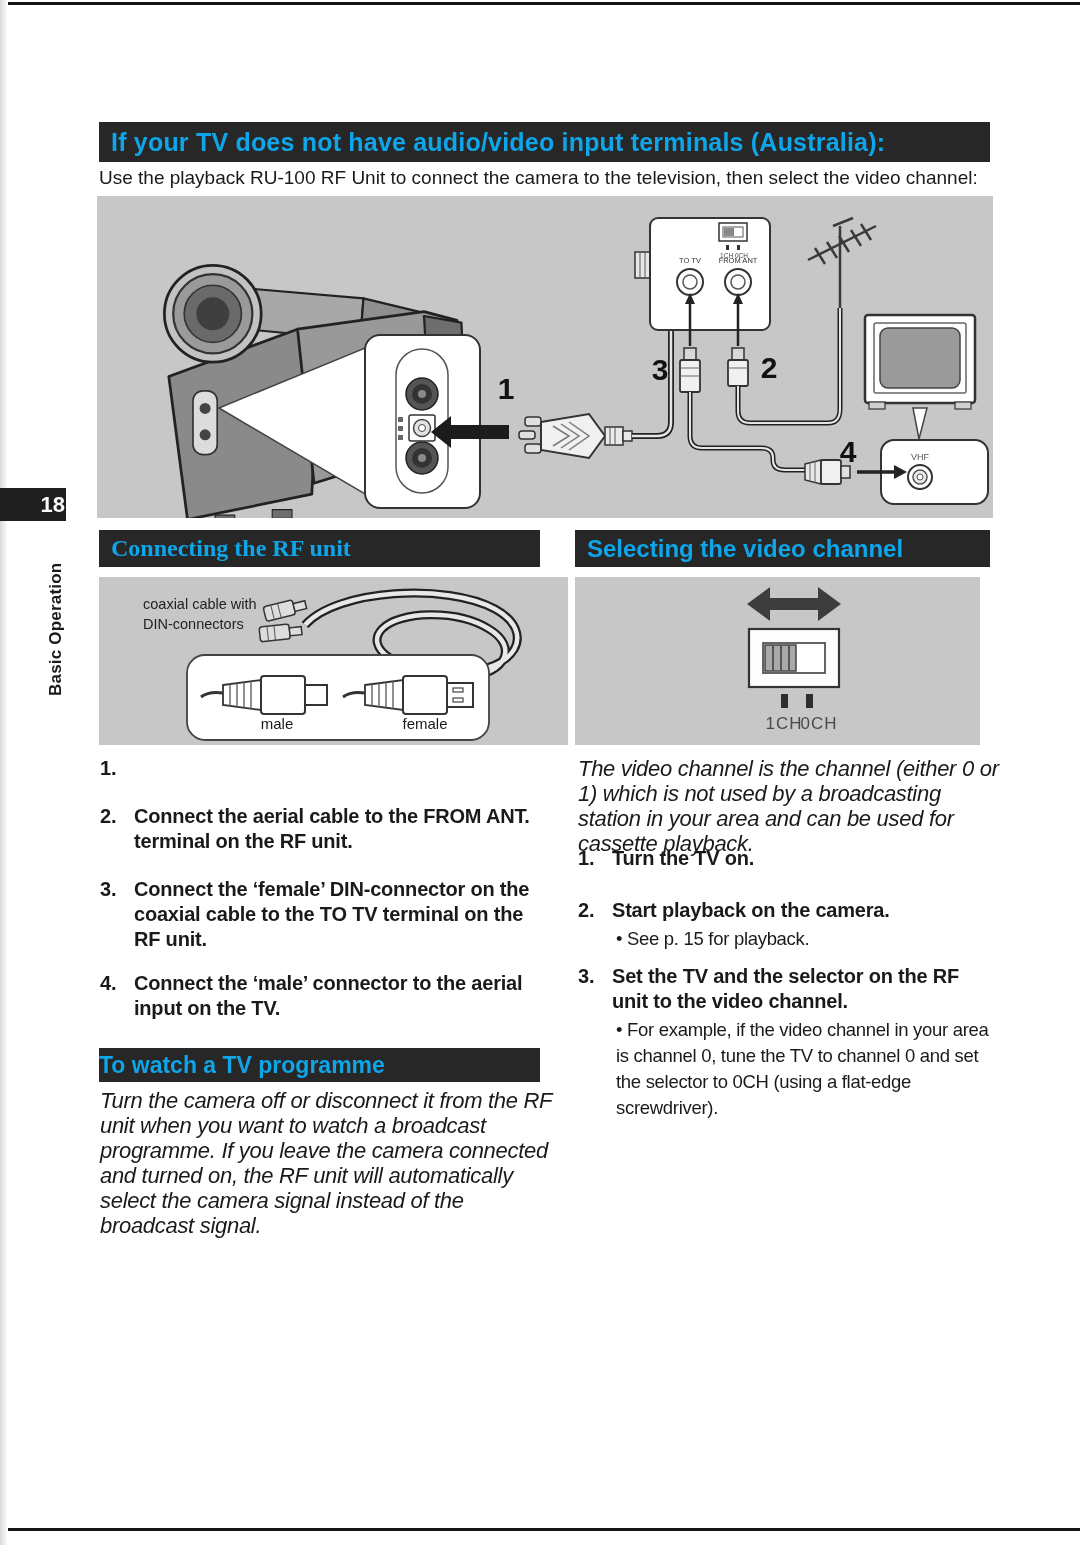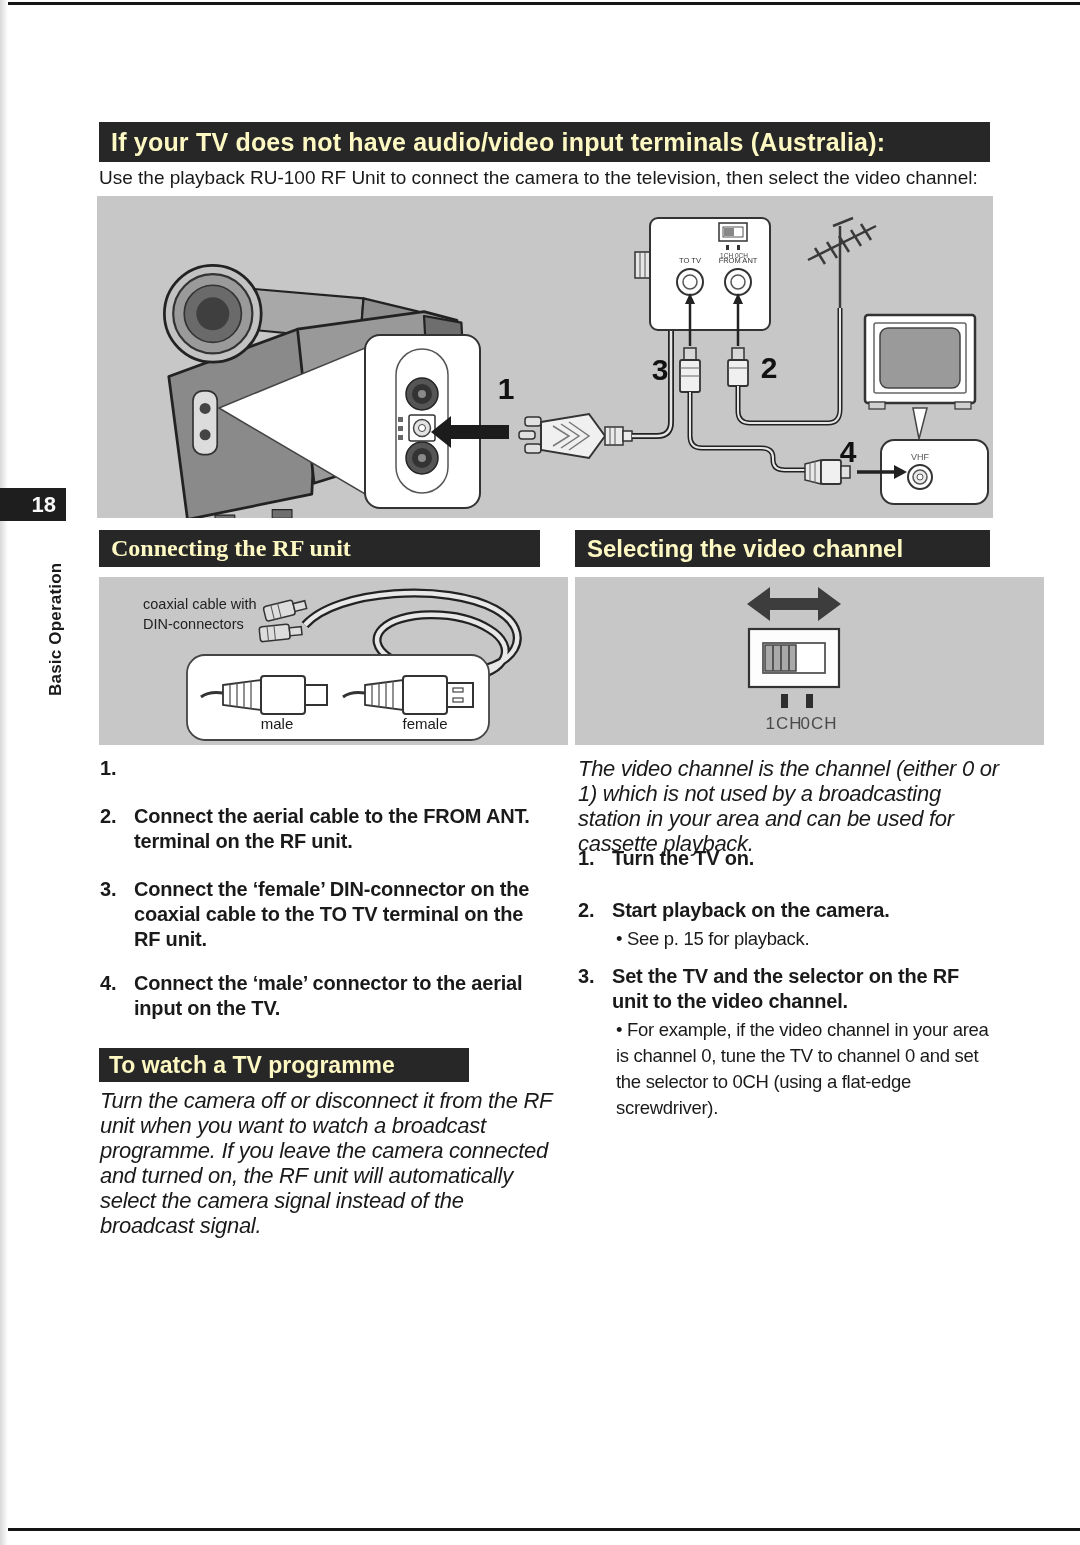--- a/index.html
+++ b/index.html
@@ -1,36 +1,36 @@
 <!DOCTYPE html>
 <html><head>
 <meta charset="utf-8">
 <style>
   html,body{margin:0;padding:0;background:#ffffff;}
   body{width:1080px;height:1545px;position:relative;font-family:"Liberation Sans",sans-serif;color:#1a1a1a;overflow:hidden;}
   .abs{position:absolute;}
   .edge-line{position:absolute;left:0;width:1080px;height:3px;background:#151515;}
   .scan-shadow{position:absolute;left:0;top:0;width:8px;height:1545px;background:linear-gradient(90deg,#d9d9d9,#ffffff);}
-  .black-bar{background:#272727;color:#fef9c3;font-weight:bold;}
+  .black-bar{background:#272727;color:#0ea5e9;font-weight:bold;}
   .header-bar{left:99px;top:122px;width:891px;height:40px;font-size:25px;line-height:40px;padding-left:12px;box-sizing:border-box;letter-spacing:.2px;}
   .intro-text{left:99px;top:166px;width:900px;font-size:19px;line-height:24px;}
   .diagram-panel{left:97px;top:196px;width:896px;height:322px;background:#c7c7c7;text-align:right;}
-  .page-tab{left:0;top:488px;width:66px;height:33px;background:#1e1e1e;color:#fafafa;font-weight:bold;font-size:22px;line-height:33px;text-align:right;padding-right:10px;box-sizing:border-box;}
+  .page-tab{left:0;top:488px;width:66px;height:33px;background:#1e1e1e;color:#fafafa;font-weight:bold;font-size:22px;line-height:33px;text-align:right;padding-right:1px;box-sizing:border-box;}
   .side-label{left:46px;top:696px;width:170px;height:24px;font-weight:bold;font-size:17px;transform:rotate(-90deg);transform-origin:left top;letter-spacing:.2px;}
   .section-bar{height:37px;font-size:24px;line-height:37px;padding-left:12px;box-sizing:border-box;}
   .bar-connecting{left:99px;top:530px;width:441px;font-family:Liberation Serif, serif;}
   .bar-selecting{left:575px;top:530px;width:415px;}
   .gray-panel{background:#c7c7c7;}
   .panel-connecting{left:99px;top:577px;width:441px;height:168px;padding-left:28px;}
-  .panel-selecting{left:575px;top:577px;width:469px;height:168px;}
+  .panel-selecting{left:575px;top:577px;width:405px;height:168px;}
   .step{position:absolute;display:flex;font-weight:bold;font-size:20px;line-height:25px;letter-spacing:-.2px;}
   .step .num{width:34px;flex:0 0 34px;}
   .lcol{left:100px;width:448px;}
   .rcol{left:578px;width:415px;}
-  .watch-bar{left:99px;top:1048px;width:370px;height:34px;font-size:23px;line-height:34px;padding-left:10px;box-sizing:border-box;}
+  .watch-bar{left:99px;top:1048px;width:441px;height:34px;font-size:23px;line-height:34px;box-sizing:border-box;}
   .body-text{font-size:22px;line-height:25px;letter-spacing:-.3px;font-style:italic;}
   .watch-body{left:100px;top:1088px;width:452px;}
   .sel-intro{left:578px;top:756px;width:424px;}
   .note{position:absolute;font-size:18.5px;line-height:26px;letter-spacing:-.3px;font-weight:normal;}
   svg text{font-family:"Liberation Sans",sans-serif;}
 </style>
 </head>
 <body>
 
 <div>

